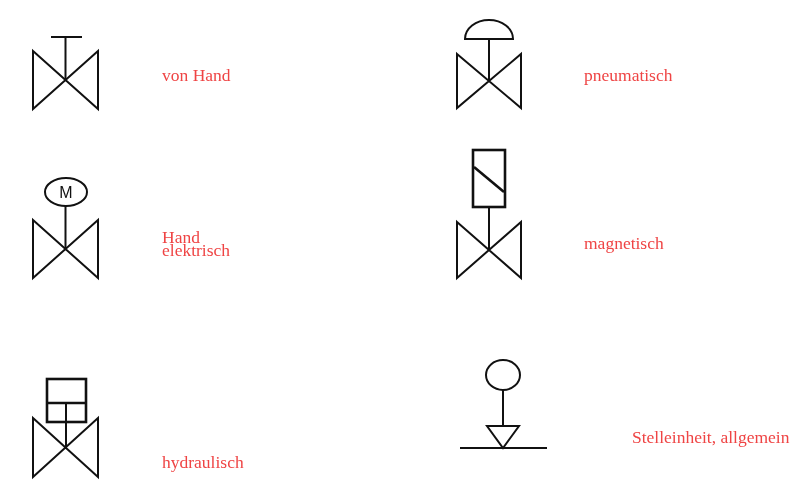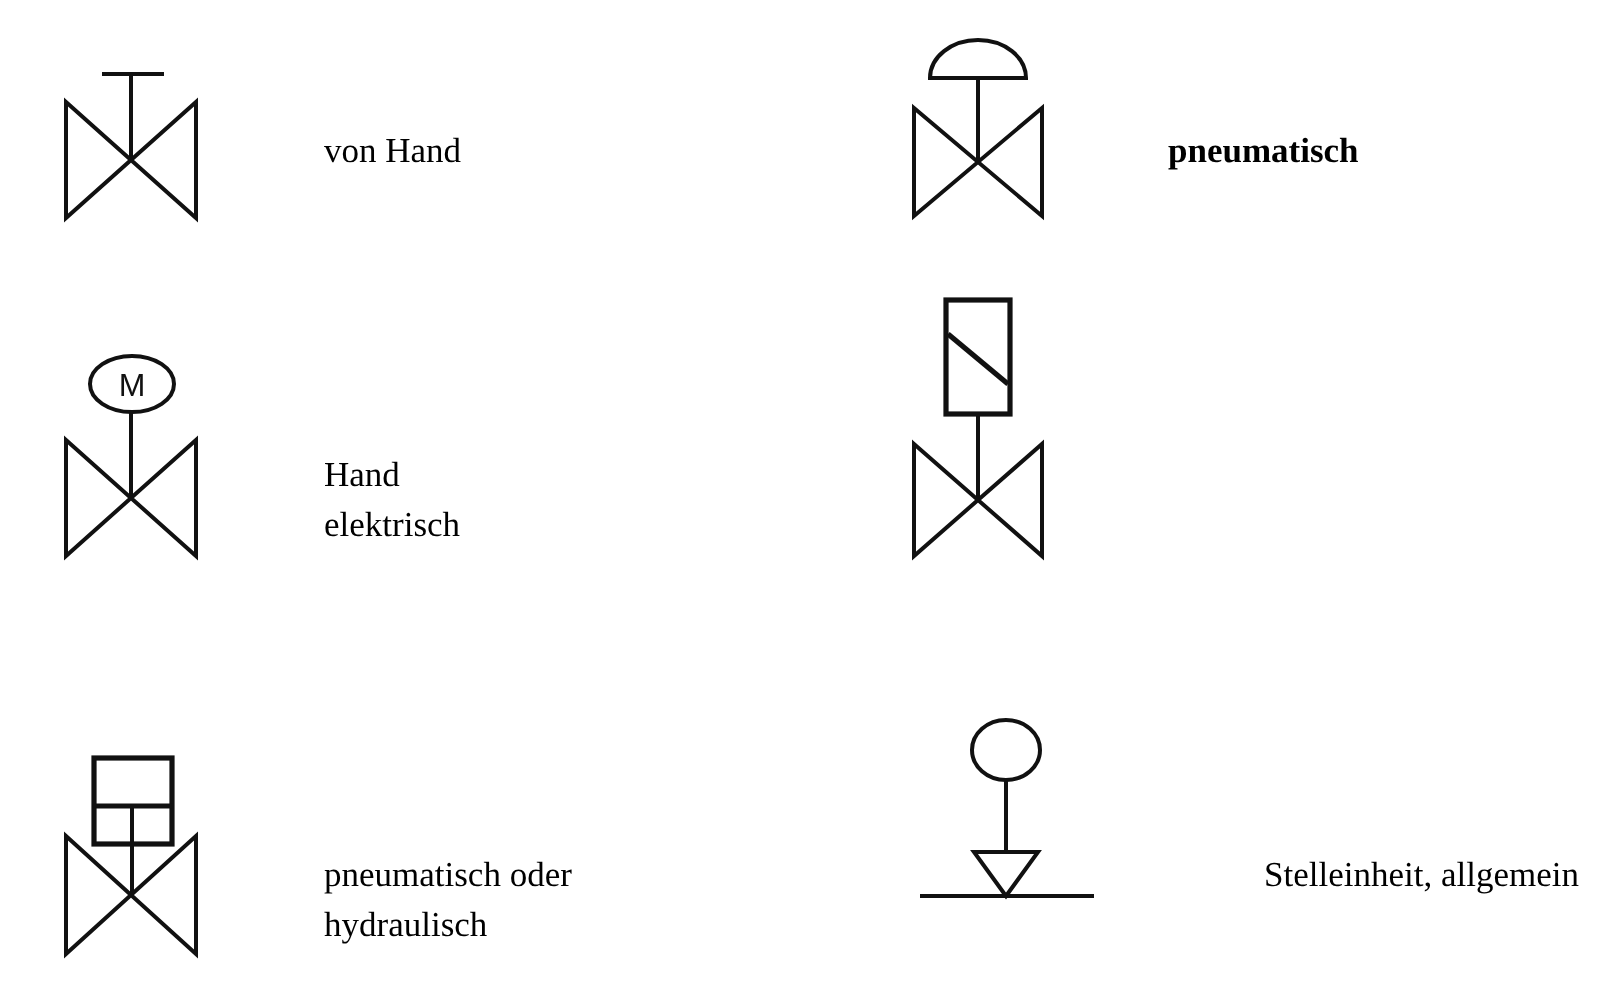--- a/index.html
+++ b/index.html
@@ -20,21 +20,21 @@
       left: 0;
       top: 0;
       width: 810px;
       height: 502px;
     }
     .label {
       position: absolute;
       font-size: 17.5px;
       line-height: 22px;
       white-space: nowrap;
-      color: #000000;
+      color: #ef4444;
     }
     .sym {
       fill: none;
       stroke: #111111;
       stroke-width: 2;
       stroke-linejoin: miter;
     }
     .sym-thick {
       fill: none;
       stroke: #111111;
@@ -88,23 +88,23 @@
     <g>
       <ellipse class="sym" cx="503" cy="375" rx="17" ry="15"></ellipse>
       <line class="sym" x1="503" y1="390" x2="503" y2="426"></line>
       <polygon class="sym" points="487,426 519,426 503,448"></polygon>
       <line class="sym" x1="460" y1="448" x2="547" y2="448"></line>
     </g>
   </svg>
 
   <div class="label" style="left:162px; top:64px;">von Hand</div>
 
-  <div class="label" style="left:584px; top:64px;font-weight:bold;">pneumatisch</div>
+  <div class="label" style="left:584px; top:64px;">pneumatisch</div>
 
   <div class="label" style="left:162px; top:226px;">Hand</div>
-  <div class="label" style="left:162px; top:251px;">elektrisch</div>
+  <div class="label" style="left:162px; top:239px;">elektrisch</div>
 
+  <div class="label" style="left:584px; top:232px;">magnetisch</div>
 
-  <div class="label" style="left:162px; top:426px;">pneumatisch oder</div>
   <div class="label" style="left:162px; top:451px;">hydraulisch</div>
 
   <div class="label" style="left:584px; top:426px;margin-left:48px;">Stelleinheit, allgemein</div>
 </div>
 
 </body></html>

